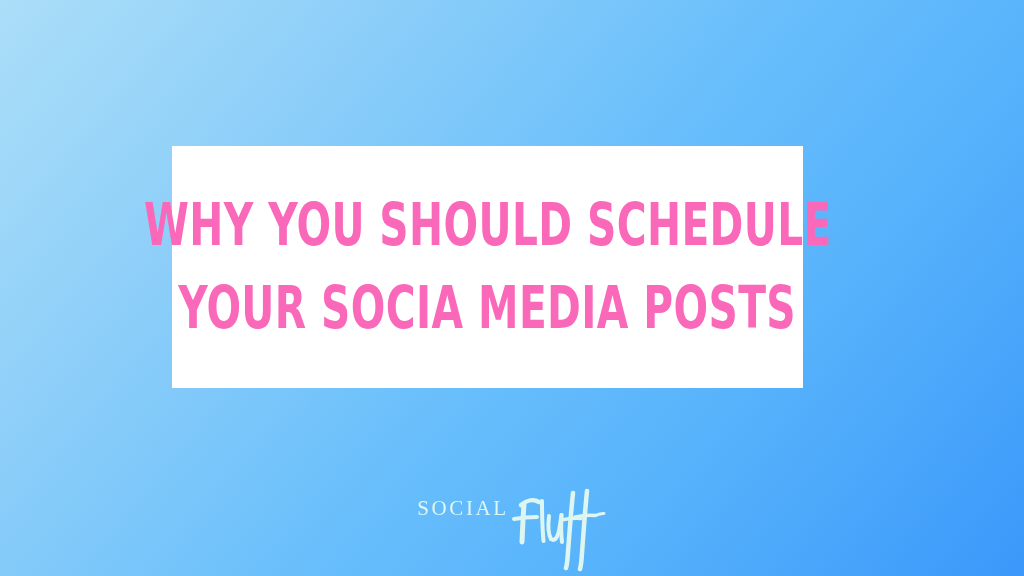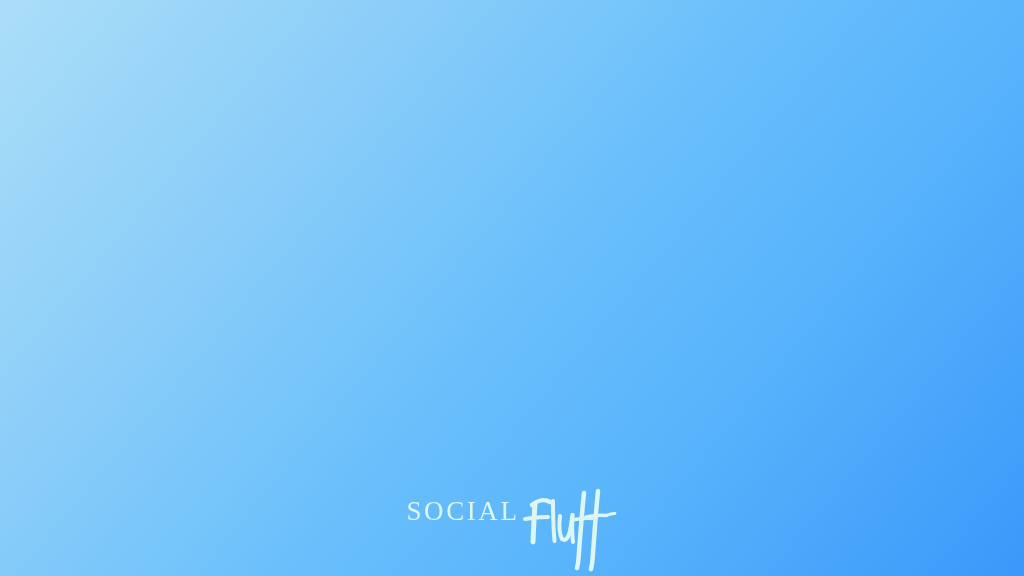--- a/index.html
+++ b/index.html
@@ -68,21 +68,21 @@
   #logo-inner {
     display: flex;
     align-items: baseline;
     justify-content: center;
     position: relative;
     transform: translateY(14px);
   }
   #logo-social {
     color: #ddf6f2;
     font-family: "Liberation Serif", "DejaVu Serif", serif;
-    font-size: 27px;
+    font-size: 21px;
     font-weight: 400;
     letter-spacing: 2.6px;
     text-transform: uppercase;
     line-height: 1;
   }
   #logo-fluff-wrap {
     position: relative;
     width: 96px;
     height: 70px;
     margin-left: 2px;
@@ -94,20 +94,24 @@
     left: 0;
     top: -16px;
     overflow: visible;
   }
 </style>
 </head>
 <body>
 
 <div id="canvas">
 
+  <div id="title-card">
+    <div class="headline-line">WHY YOU SHOULD SCHEDULE</div>
+    <div class="headline-line">YOUR SOCIA MEDIA POSTS</div>
+  </div>
 
   <div id="logo">
     <div id="logo-inner">
       <span id="logo-social">SOCIAL</span>
 
       <span id="logo-fluff-wrap" aria-hidden="true">
         <svg width="96" height="96" viewBox="0 0 96 96" fill="none" xmlns="http://www.w3.org/2000/svg">
           <g stroke="#ddf6f2" stroke-linecap="round" stroke-linejoin="round" fill="none">
 
             <path d="M13 20 C 12 34, 11.5 46, 11 58" stroke-width="5"></path>

